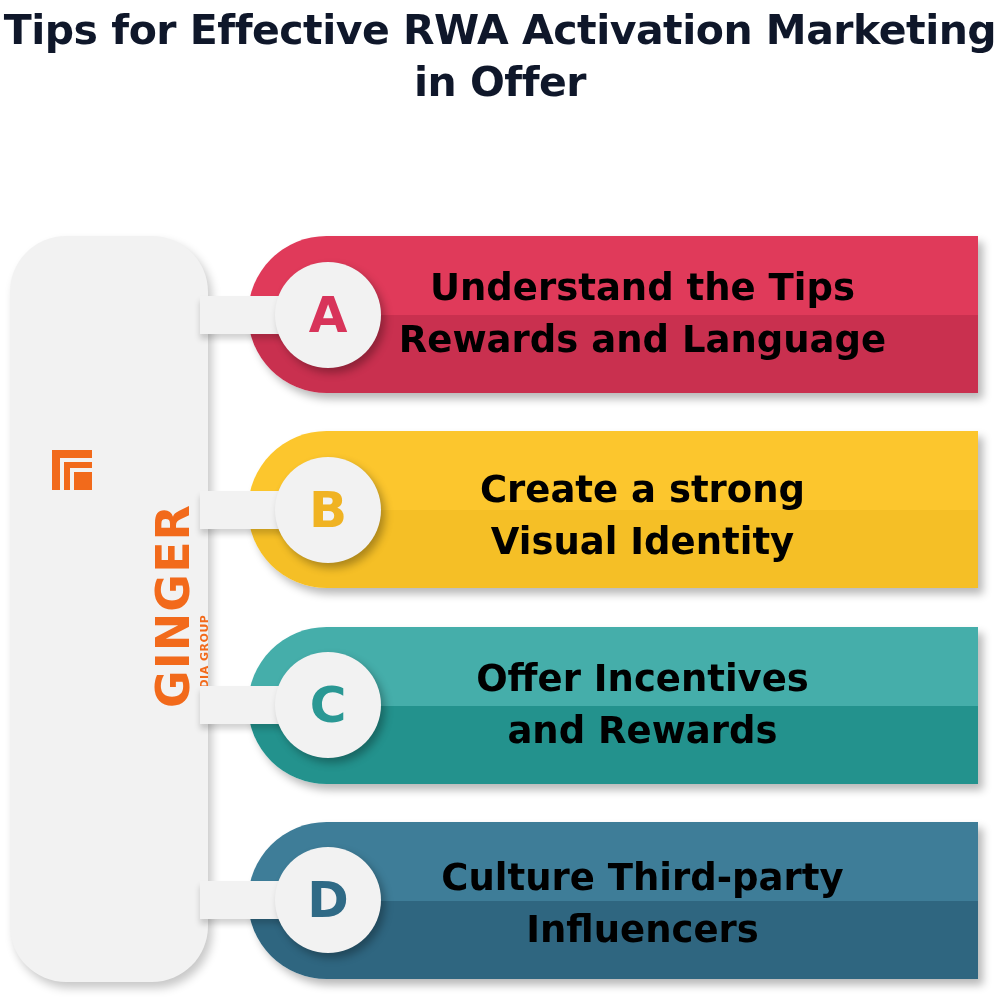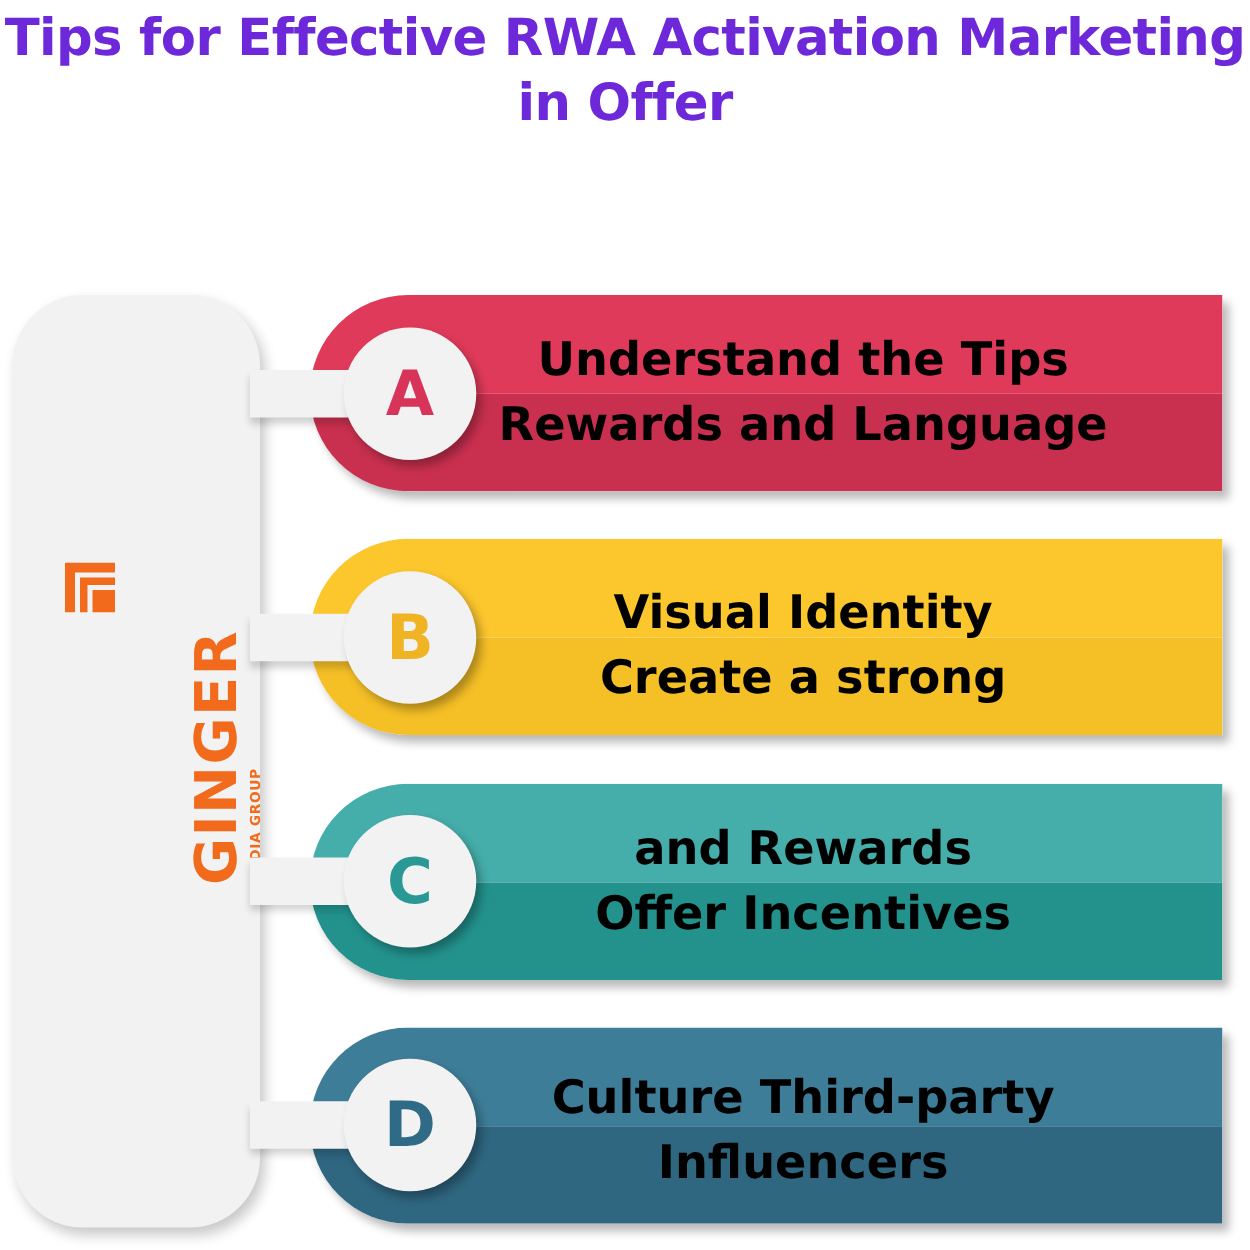--- a/index.html
+++ b/index.html
@@ -1,20 +1,20 @@
 <!DOCTYPE html>
 <html><head>
 <meta charset="utf-8">
 <style>
   html, body { margin: 0; padding: 0; background: #ffffff; }
   body { width: 1000px; height: 1000px; position: relative; overflow: hidden;
          font-family: "DejaVu Sans", "Liberation Sans", sans-serif; }
   .title { position: absolute; left: 0; top: 4px; width: 1000px; text-align: center;
            font-family: "DejaVu Sans", sans-serif; font-weight: bold; font-size: 41px;
-           line-height: 52px; color: #6d28d9; letter-spacing: -0.5px; }
+           line-height: 52px; color: #0f172a; letter-spacing: -0.5px; }
   .title .line { display: block; }
 
   .panel { position: absolute; left: 10px; top: 236px; width: 198px; height: 746px;
            background: #f2f2f2; border-radius: 56px;
            box-shadow: 4px 6px 10px rgba(0,0,0,0.22); }
 
   .arm { position: absolute; left: 200px; width: 100px; height: 38px; background: #f2f2f2;
          box-shadow: 0 5px 6px rgba(0,0,0,0.18); z-index: 2; }
 
   .bar { position: absolute; left: 248px; width: 730px; height: 157px;
@@ -79,35 +79,35 @@
 
 <div class="arm" style="top:491px;"></div>
 <div class="bar" style="top:431px;">
   <div class="top" style="background:#fcc62d;"></div>
   <div class="bottom" style="background:#f5bf26;"></div>
 </div>
 <div class="circle" style="top:457px;">
   <span style="color:#f0b323;">B</span>
 </div>
 <div class="label" style="top:464px;">
+  <span>Create a strong</span>
   <span>Visual Identity</span>
-  <span>Create a strong</span>
 </div>
 
 <div class="arm" style="top:686px;"></div>
 <div class="bar" style="top:627px;">
   <div class="top" style="background:#45aeaa;"></div>
   <div class="bottom" style="background:#23928d;"></div>
 </div>
 <div class="circle" style="top:652px;">
   <span style="color:#2a9894;">C</span>
 </div>
 <div class="label" style="top:653px;">
+  <span>Offer Incentives</span>
   <span>and Rewards</span>
-  <span>Offer Incentives</span>
 </div>
 
 <div class="arm" style="top:881px;"></div>
 <div class="bar" style="top:822px;">
   <div class="top" style="background:#3e7d98;"></div>
   <div class="bottom" style="background:#2f6680;"></div>
 </div>
 <div class="circle" style="top:847px;">
   <span style="color:#2f6a86;">D</span>
 </div>

